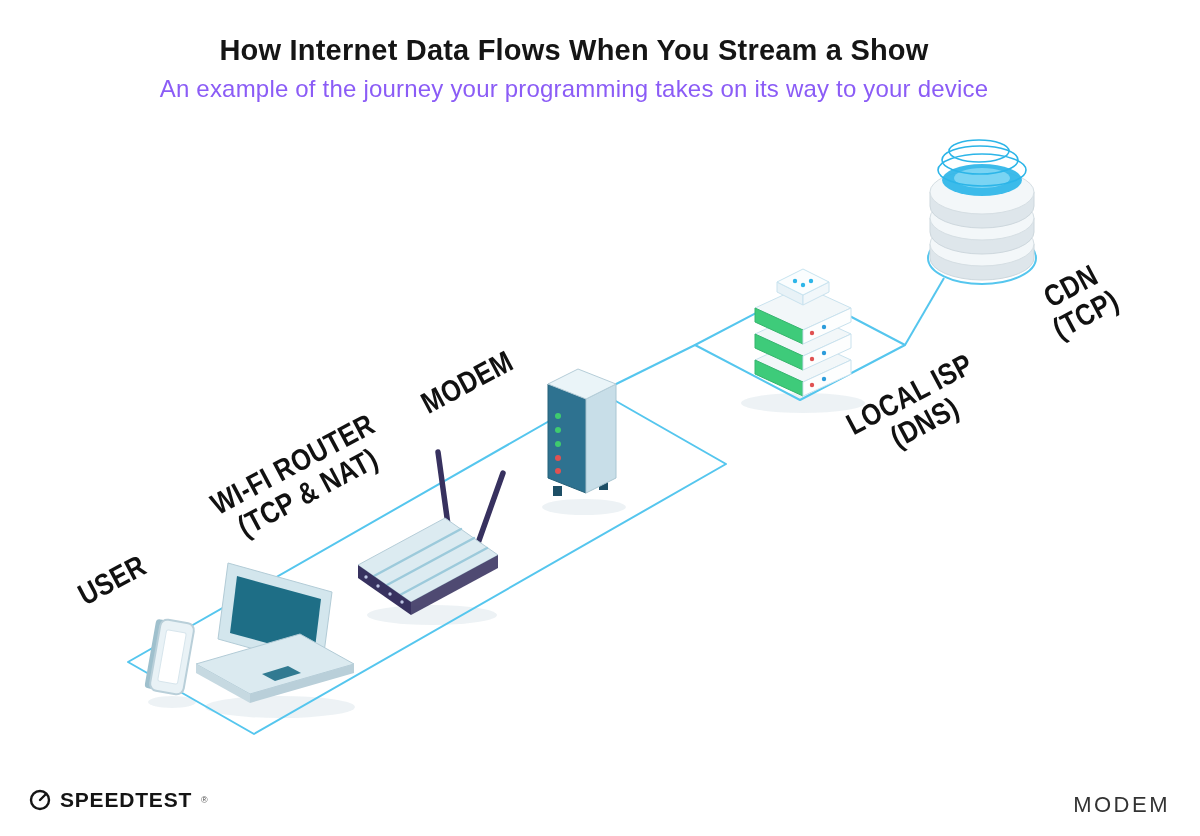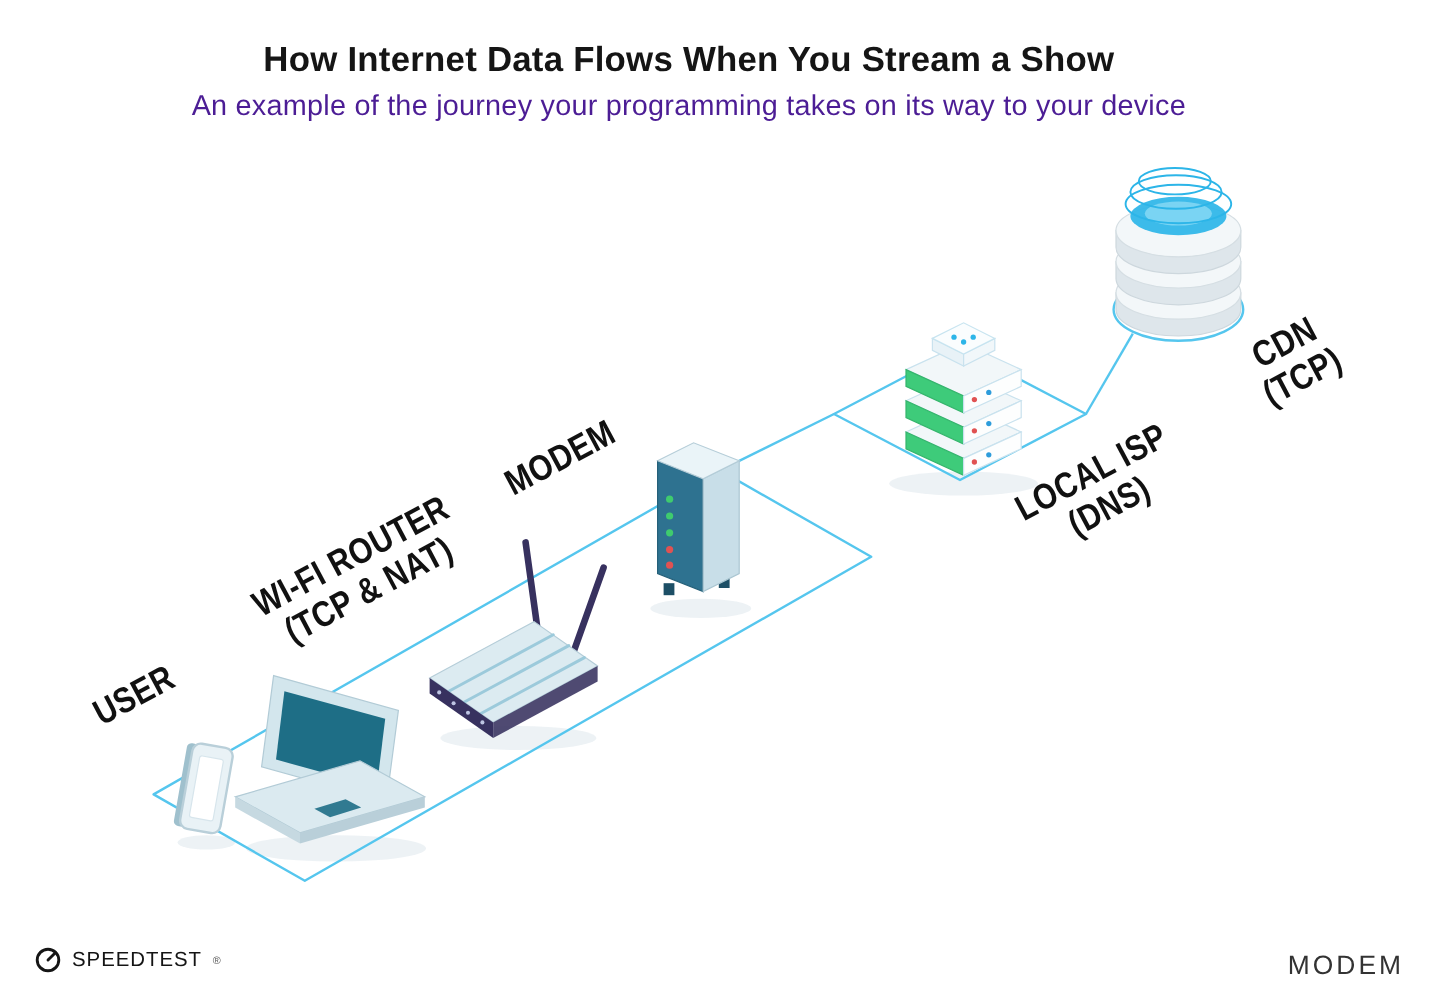--- a/index.html
+++ b/index.html
@@ -1,30 +1,30 @@
 <!DOCTYPE html>
 <html><head>
 <meta charset="utf-8">
 <style>
   html,body{margin:0;padding:0;background:#ffffff;}
   .stage{position:relative;width:1200px;height:836px;background:#ffffff;overflow:hidden;
          font-family:"Liberation Sans",sans-serif;}
   
   .header{position:absolute;top:34px;left:0;width:1148px;text-align:center;}
   .header h1{margin:0 0 8px 0;font-size:29px;font-weight:700;color:#151515;letter-spacing:0.2px;}
-  .header p{margin:0;font-size:24px;font-weight:400;color:#4c1d95;letter-spacing:0.2px;}
+  .header p{margin:0;font-size:24px;font-weight:400;color:#8b5cf6;letter-spacing:0.2px;}
   
   .diagram-svg{position:absolute;left:0;top:0;width:1200px;height:836px;}
   
   .iso-label{position:absolute;transform:translate(-50%,-50%) rotate(-28deg) scaleX(0.84);
              transform-origin:center;font-weight:700;font-size:30px;line-height:1.05;
              color:#111111;text-align:center;white-space:nowrap;letter-spacing:0.5px;}
   
   .speedtest{position:absolute;left:28px;top:788px;display:flex;align-items:center;gap:8px;}
-  .speedtest .st-text{font-size:17px;font-weight:400;color:#141414;letter-spacing:0.8px;}
+  .speedtest .st-text{font-size:21px;font-weight:700;color:#141414;letter-spacing:0.8px;}
   .speedtest sup{font-size:9px;color:#555;margin-left:1px;}
   .ookla{position:absolute;right:30px;top:792px;font-size:22px;font-weight:500;
          color:#333333;letter-spacing:2.5px;}
 </style>
 </head>
 <body>
 
 <div class="stage">
 
   <div class="header">

